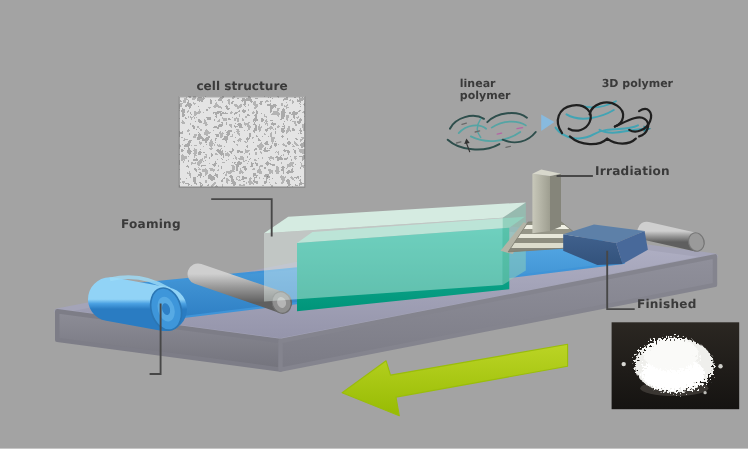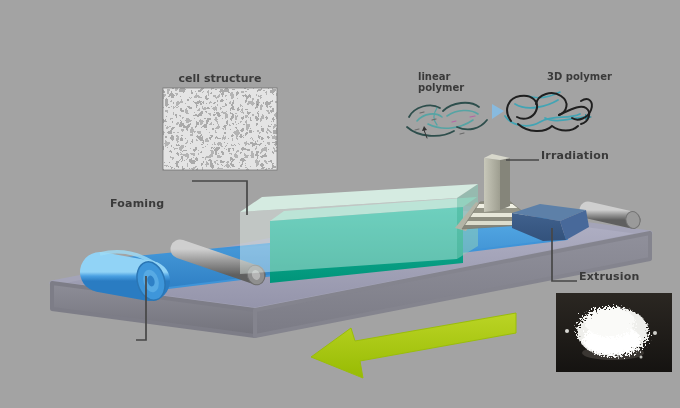--- a/index.html
+++ b/index.html
@@ -215,16 +215,16 @@
   <div>linear</div>
   <div>polymer</div>
 </div>
 
 <div class="lbl lbl-tiny" style="left:547px;top:71px;">3D polymer</div>
 
 <div class="lbl lbl-big" style="left:110px;top:169px;margin-top:28px;">Foaming</div>
 
 <div class="lbl lbl-big" style="left:541px;top:149px;">Irradiation</div>
 
-<div class="lbl lbl-big" style="left:579px;top:270px;">Extrusion</div>
+<div class="lbl lbl-big" style="left:579px;top:270px;">Finished</div>
 
 
 </div>
 
 </body></html>

